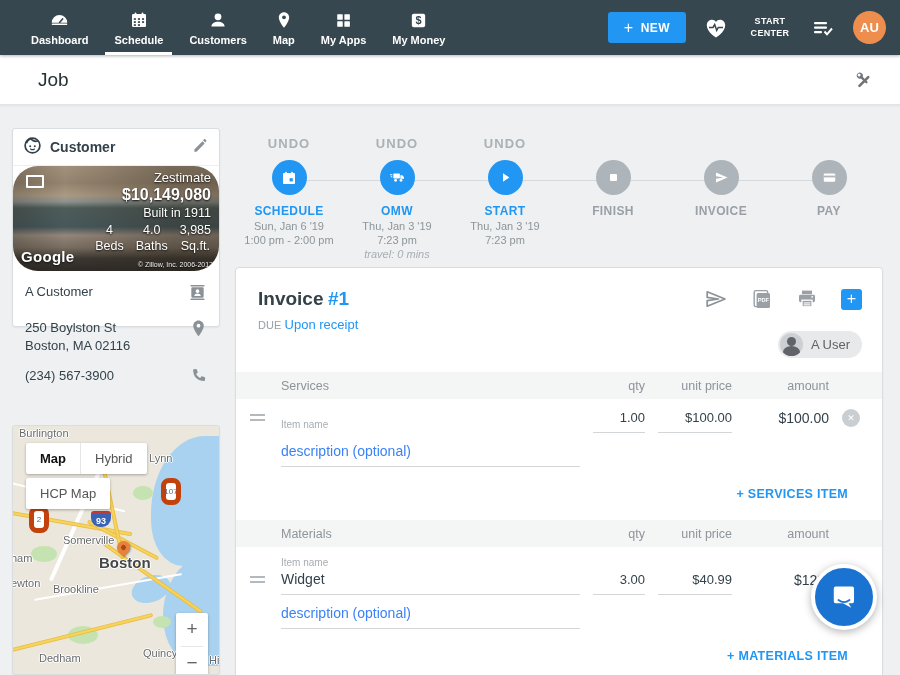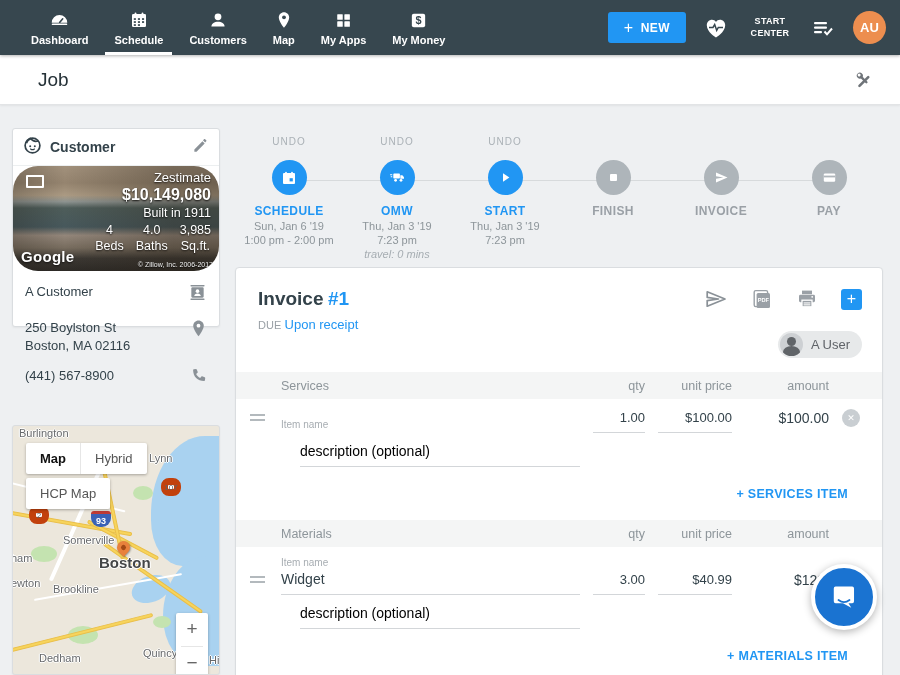--- a/index.html
+++ b/index.html
@@ -63,22 +63,22 @@
 
   
   .map-card { left:12px; top:425px; width:208px; height:250px; overflow:hidden; background:#ece7dc; }
   .water { background:#a9d2f0; position:absolute; }
   .park { background:#c4e3b0; position:absolute; border-radius:50%; }
   .road { position:absolute; background:#f7d45c; border:1px solid #eabf49; border-radius:3px; height:4px; }
   .wroad { position:absolute; background:#ffffff; height:2px; border-radius:2px; }
   .mlabel { position:absolute; font-size:11px; color:#67696b; white-space:nowrap;
             text-shadow:1px 0 0 #fff,-1px 0 0 #fff,0 1px 0 #fff,0 -1px 0 #fff; }
   .mlabel.big { font-size:15px; font-weight:bold; color:#454748; }
-  .shield { position:absolute; background:#ffffff; border:7px solid #c2410c; border-radius:8px; font-size:8px;
-            color:#5f6368; width:20px; height:18px; display:flex; align-items:center; justify-content:center; }
+  .shield { position:absolute; background:#ffffff; border:5px solid #c2410c; border-radius:8px; font-size:8px;
+            color:#5f6368; width:20px; height:27px; display:flex; align-items:center; justify-content:center; }
   .ishield { position:absolute; width:20px; height:16px; background:#3a62b5; color:#fff; font-size:9px; font-weight:bold;
              display:flex; align-items:center; justify-content:center; border-radius:3px 3px 9px 9px; border-top:3px solid #c03c34; }
   .pin { position:absolute; width:13px; height:13px; background:#e8813c; border-radius:50% 50% 50% 0;
          transform:rotate(-45deg); box-shadow:0 1px 2px rgba(0,0,0,.4); }
   .pin::after { content:""; position:absolute; left:4px; top:4px; width:5px; height:5px; border-radius:50%; background:#a34a16; }
   .map-ctl { position:absolute; background:#fff; box-shadow:0 1px 3px rgba(0,0,0,.3); border-radius:2px;
              display:flex; align-items:center; z-index:3; cursor:pointer; }
   .mh-box { left:13px; top:17px; height:31px; }
   .mh-btn { padding:0 14px; font-size:13px; color:#565656; height:100%; display:flex; align-items:center; }
   .mh-btn.sel { font-weight:bold; color:#111; }
@@ -87,21 +87,21 @@
   .zoom-ctl { position:absolute; left:163px; top:187px; width:32px; height:66px; background:#fff; border-radius:2px;
               box-shadow:0 1px 3px rgba(0,0,0,.3); display:flex; flex-direction:column; z-index:3; }
   .zbtn { flex:1; display:flex; align-items:center; justify-content:center; font-size:19px; color:#666; cursor:pointer; }
   .zsep { height:1px; background:#e6e6e6; margin:0 5px; }
 
   
   .timeline { position:absolute; left:235px; top:136px; width:648px; height:125px; }
   .tl-line { position:absolute; left:54px; right:54px; top:44px; height:1px; background:#d7dadc; }
   .tl-steps { position:relative; display:flex; }
   .step { width:108px; text-align:center; position:relative; }
-  .undo { height:14px; font-size:10px; font-weight:normal; letter-spacing:1px; color:#aab1b6; cursor:pointer; }
+  .undo { height:14px; font-size:13px; font-weight:bold; letter-spacing:1px; color:#aab1b6; cursor:pointer; }
   .dot { width:35px; height:35px; border-radius:50%; margin:10px auto 0; display:flex; align-items:center;
          justify-content:center; position:relative; z-index:2; cursor:pointer; }
   .dot.done { background:#2196f3; }
   .dot.pending { background:#aeb5ba; }
   .slabel { margin-top:9px; font-size:12px; font-weight:bold; letter-spacing:.4px; }
   .slabel.done { color:#2196f3; }
   .slabel.pending { color:#9aa0a6; }
   .sline { font-size:11px; color:#8d959a; margin-top:2px; }
   .sline.trav { font-style:italic; color:#a6adb2; }
 
@@ -132,21 +132,21 @@
   .item-row { margin-top:10px; align-items:end; }
   .mini-label { font-size:10px; color:#a7adb2; margin-bottom:3px; }
   .field { border-bottom:1px solid #d3d6d9; padding-bottom:7px; font-size:14px; color:#33424a; cursor:text; }
   .field.num { text-align:right; font-size:13px; }
   .amount-cell { text-align:right; font-size:14px; color:#33424a; padding-bottom:7px; }
   .handle { display:flex; flex-direction:column; gap:3px; padding-bottom:12px; cursor:grab; }
   .handle i { display:block; width:15px; height:2px; background:#b3b9bd; }
   .del-btn { width:18px; height:18px; border-radius:50%; background:#c9ced2; color:#fff; font-size:9px;
              display:flex; align-items:center; justify-content:center; cursor:pointer; margin-bottom:6px; }
   .desc-row { margin-top:10px; align-items:end; }
-  .field.desc { color:#000000;margin-left:19px; }
+  .field.desc { color:#3b82f6; }
   .add-link { text-align:right; padding:20px 34px 14px 0; font-size:12.5px; font-weight:bold; letter-spacing:.3px; }
   .add-link span { color:#2196f3; cursor:pointer; }
   .mat-band { margin-top:5px; }
 
   
   .chat-fab { position:absolute; left:811px; top:564px; width:66px; height:66px; border-radius:50%;
               background:#1a73d1; border:4px solid #fff; box-shadow:0 2px 8px rgba(0,0,0,.3);
               display:flex; align-items:center; justify-content:center; cursor:pointer; z-index:40; }
 </style>
 </head>
@@ -324,21 +324,21 @@
         <div>Boston, MA 02116</div>
       </span>
       <span>
         <svg width="17" height="19" viewBox="0 0 18 20">
             <path d="M9 1.5C5.9 1.5 3.4 4 3.4 7.1c0 4.2 5.6 11.2 5.6 11.2s5.6-7 5.6-11.2C14.6 4 12.1 1.5 9 1.5z" fill="#8a9197"></path>
             <circle cx="9" cy="7" r="2" fill="#fff"></circle>
           </svg>
       </span>
     </div>
     <div class="contact-row">
-      <span class="ctext">(441) 567-8900</span>
+      <span class="ctext">(234) 567-3900</span>
       <span>
         <svg width="17" height="17" viewBox="0 0 18 18">
             <path d="M4.1 2.3L6.3 2c.4 0 .8.2.9.6l1 2.6c.1.4 0 .8-.3 1l-1.4 1.2c.9 1.9 2.4 3.4 4.2 4.2l1.2-1.4c.3-.3.7-.4 1-.3l2.6 1c.4.2.6.5.6.9l-.3 2.3c0 .4-.4.7-.8.7-7 0-11.7-4.7-11.7-11.7 0-.4.3-.8.8-.8z" fill="#8a9197"></path>
           </svg>
       </span>
     </div>
   </div>
 </section>
 
 <section class="card map-card">

